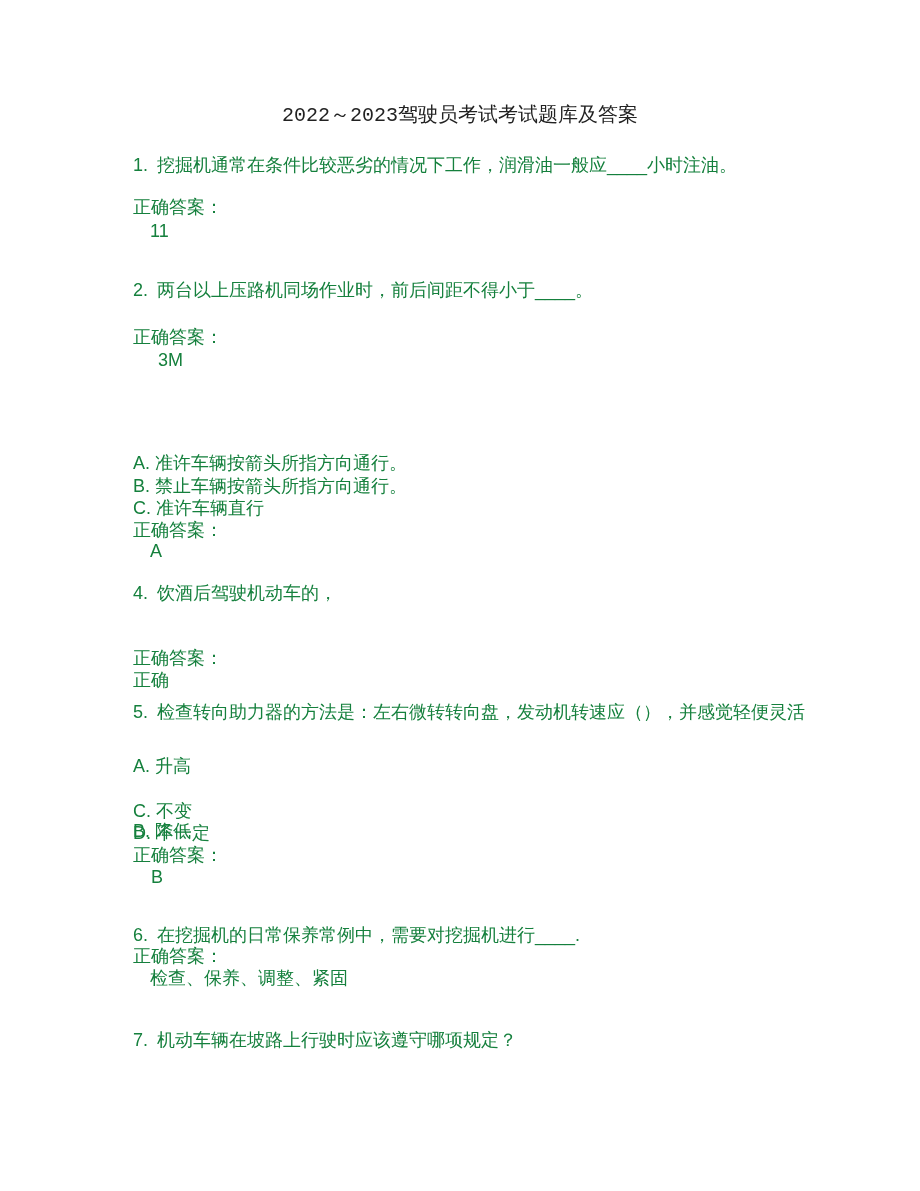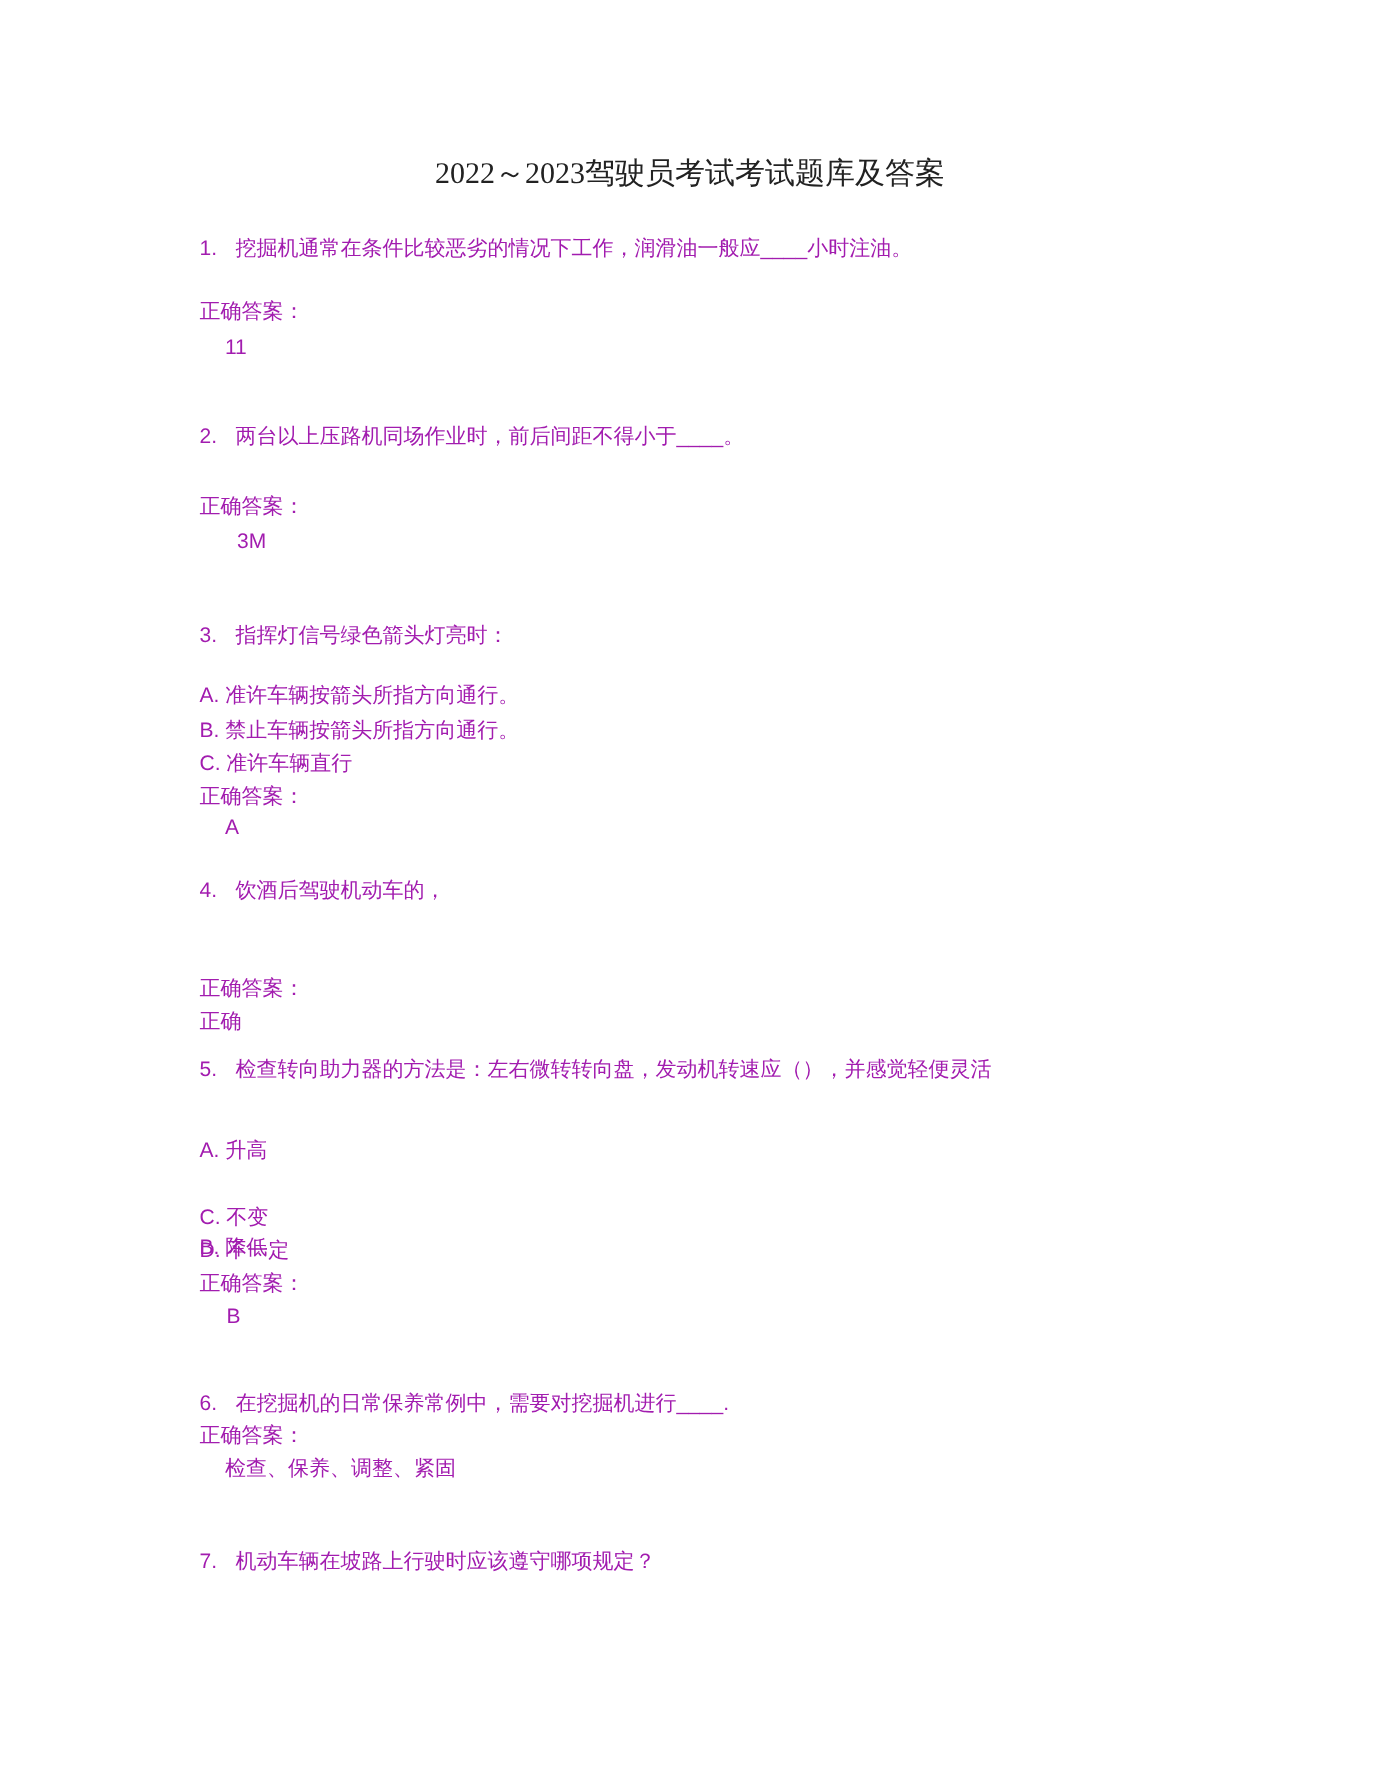--- a/index.html
+++ b/index.html
@@ -15,32 +15,32 @@
     overflow: hidden;
     font-family: "Liberation Sans", sans-serif;
     color: #1b1b1b;
   }
   .doc-title {
     position: absolute;
     top: 103px;
     left: 0;
     width: 920px;
     text-align: center;
-    font-family: Liberation Serif, serif;
+    font-family: Liberation Mono, monospace;
     font-size: 20px;
     line-height: 26px;
     color: #222222;
   }
   .ln {
     position: absolute;
     left: 133px;
-    font-size: 14px;
+    font-size: 18px;
     line-height: 22px;
     white-space: pre;
-    color: #a21caf;
+    color: #15803d;
   }
   .num {
     display: inline-block;
     width: 24px;
   }
 </style>
 </head>
 <body>
 
 <div class="page">
@@ -48,21 +48,20 @@
   <div class="doc-title">2022～2023驾驶员考试考试题库及答案</div>
 
   <div class="ln" style="top:154px"><span class="num">1.</span><span>挖掘机通常在条件比较恶劣的情况下工作，润滑油一般应____小时注油。</span></div>
   <div class="ln" style="top:196px">正确答案：</div>
   <div class="ln" style="top:220px;left:150px">11</div>
 
   <div class="ln" style="top:279px"><span class="num">2.</span><span>两台以上压路机同场作业时，前后间距不得小于____。</span></div>
   <div class="ln" style="top:326px">正确答案：</div>
   <div class="ln" style="top:349px;left:158px">3M</div>
 
-  <div class="ln" style="top:412px"><span class="num">3.</span><span>指挥灯信号绿色箭头灯亮时：</span></div>
   <div class="ln" style="top:452px">A. 准许车辆按箭头所指方向通行。</div>
   <div class="ln" style="top:475px">B. 禁止车辆按箭头所指方向通行。</div>
   <div class="ln" style="top:497px">C. 准许车辆直行</div>
   <div class="ln" style="top:519px">正确答案：</div>
   <div class="ln" style="top:540px;left:150px">A</div>
 
   <div class="ln" style="top:582px"><span class="num">4.</span><span>饮酒后驾驶机动车的，</span></div>
   <div class="ln" style="top:647px">正确答案：</div>
   <div class="ln" style="top:669px">正确</div>
 

